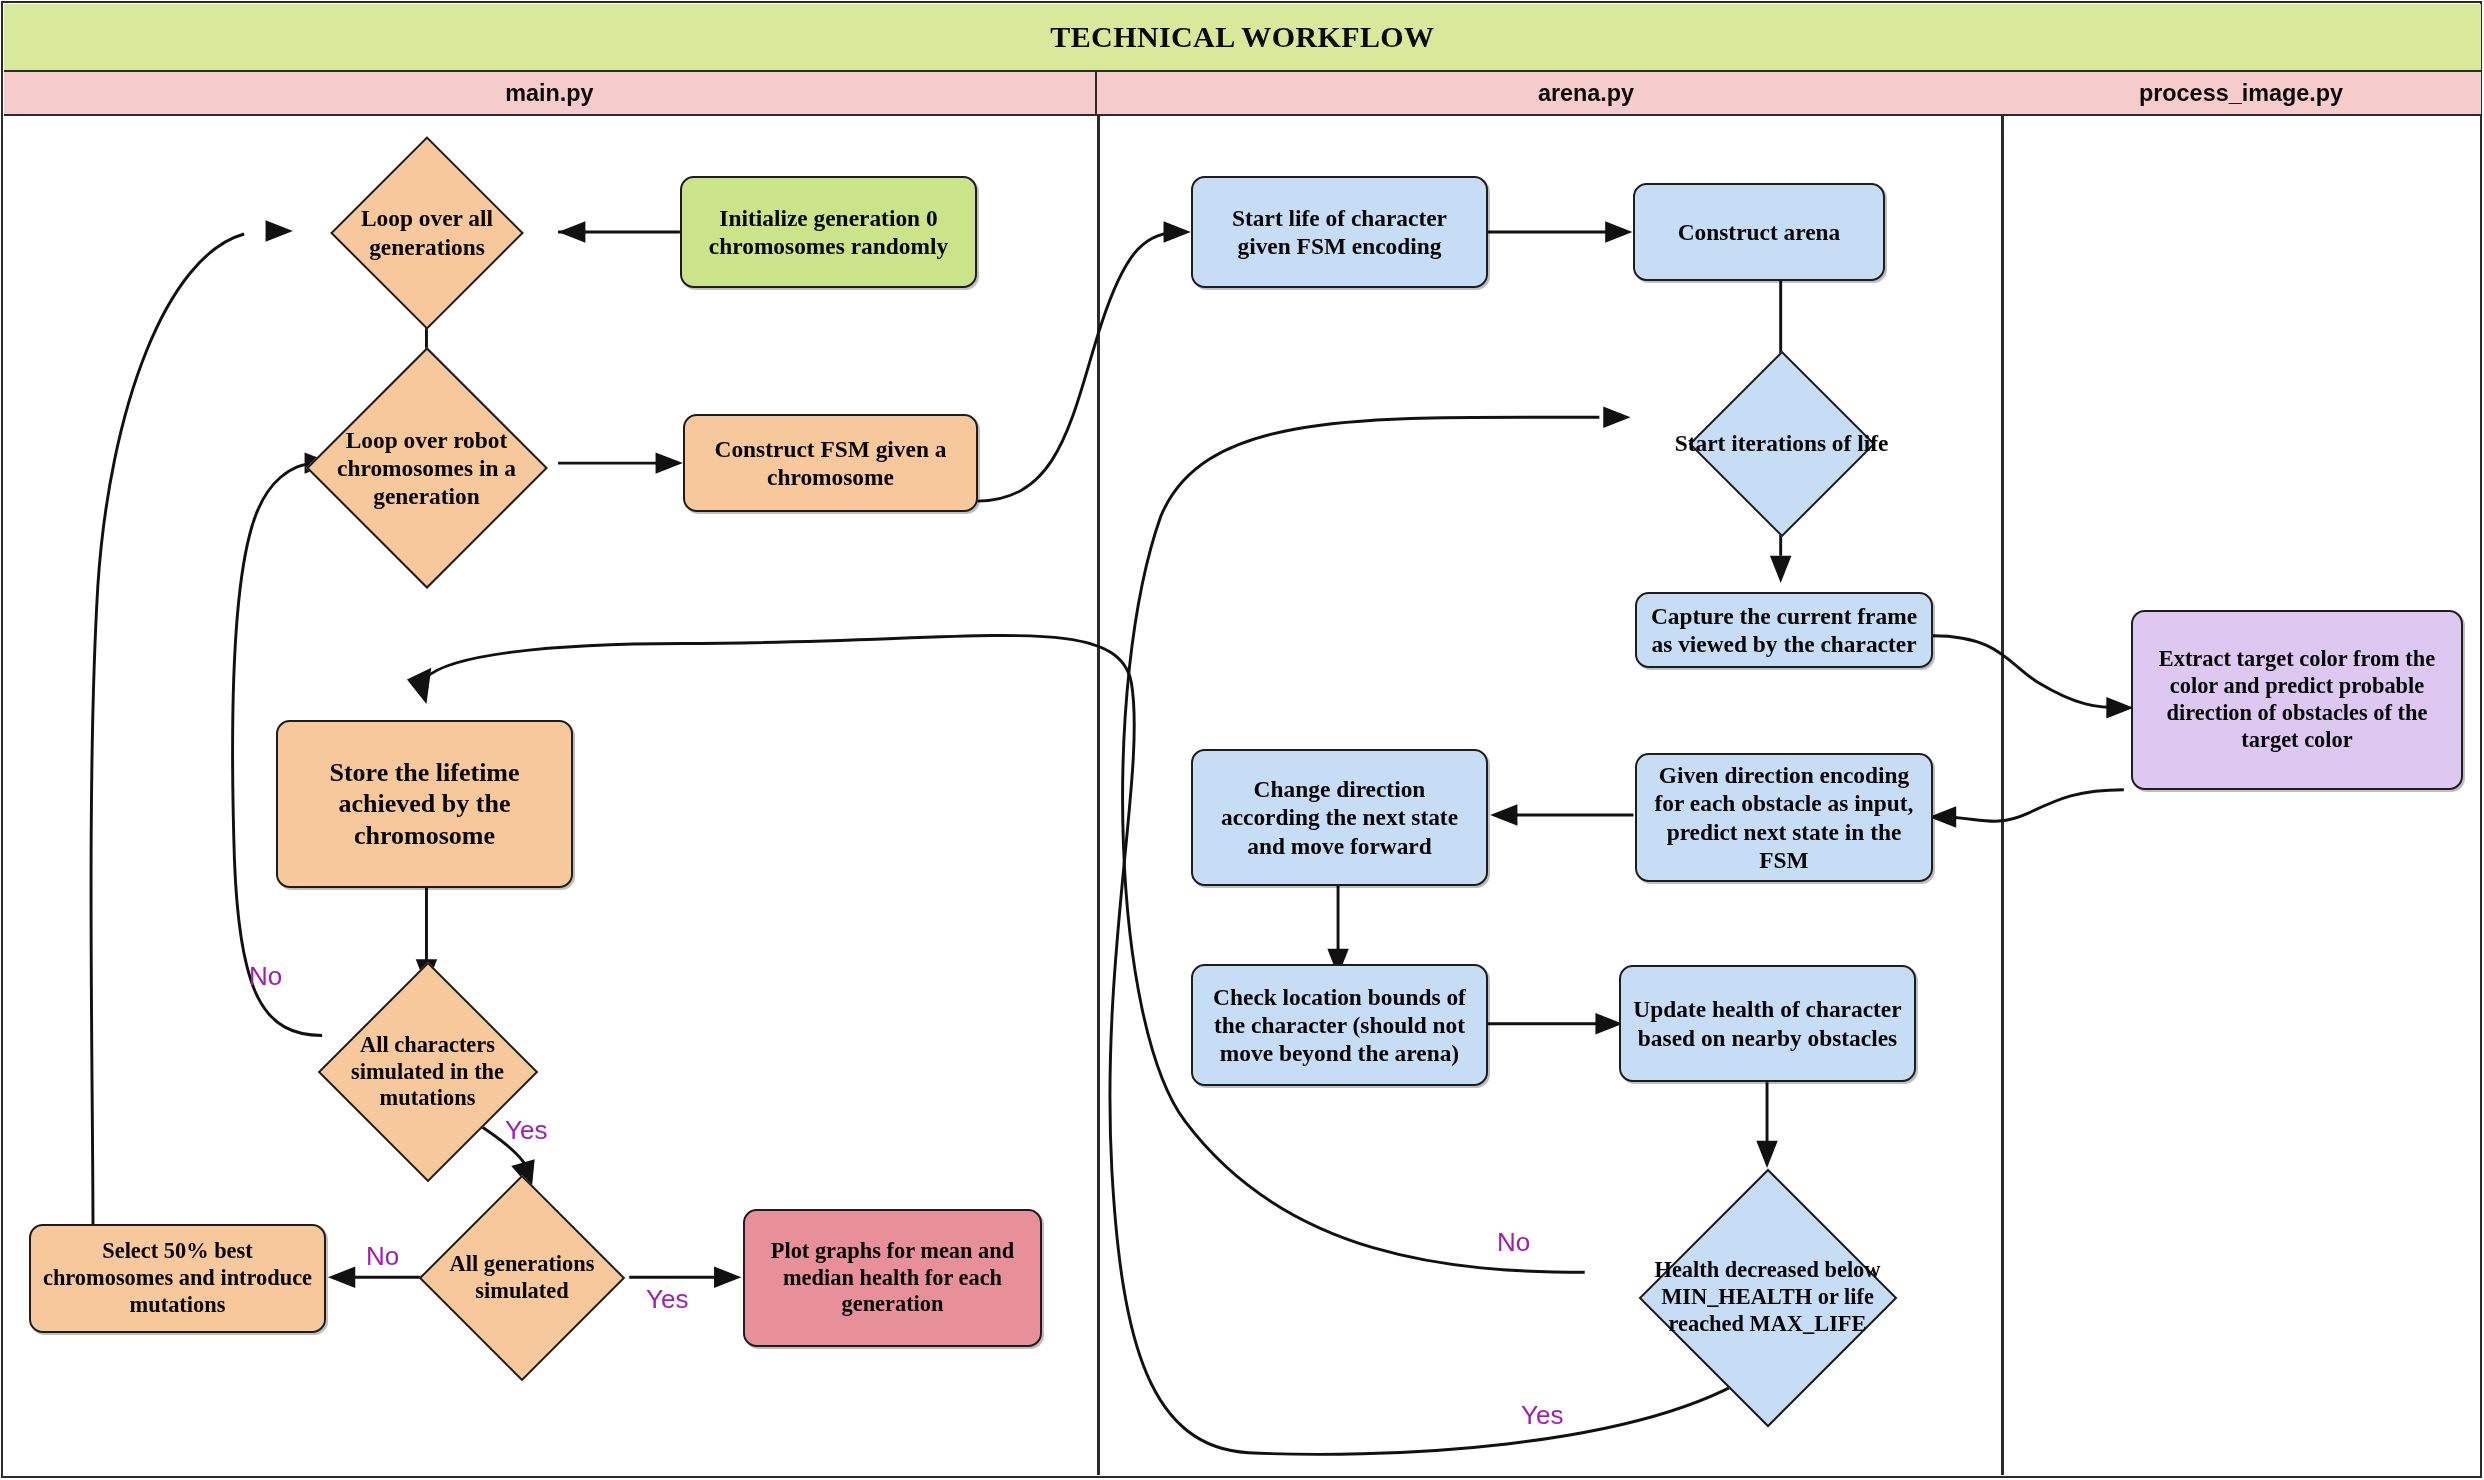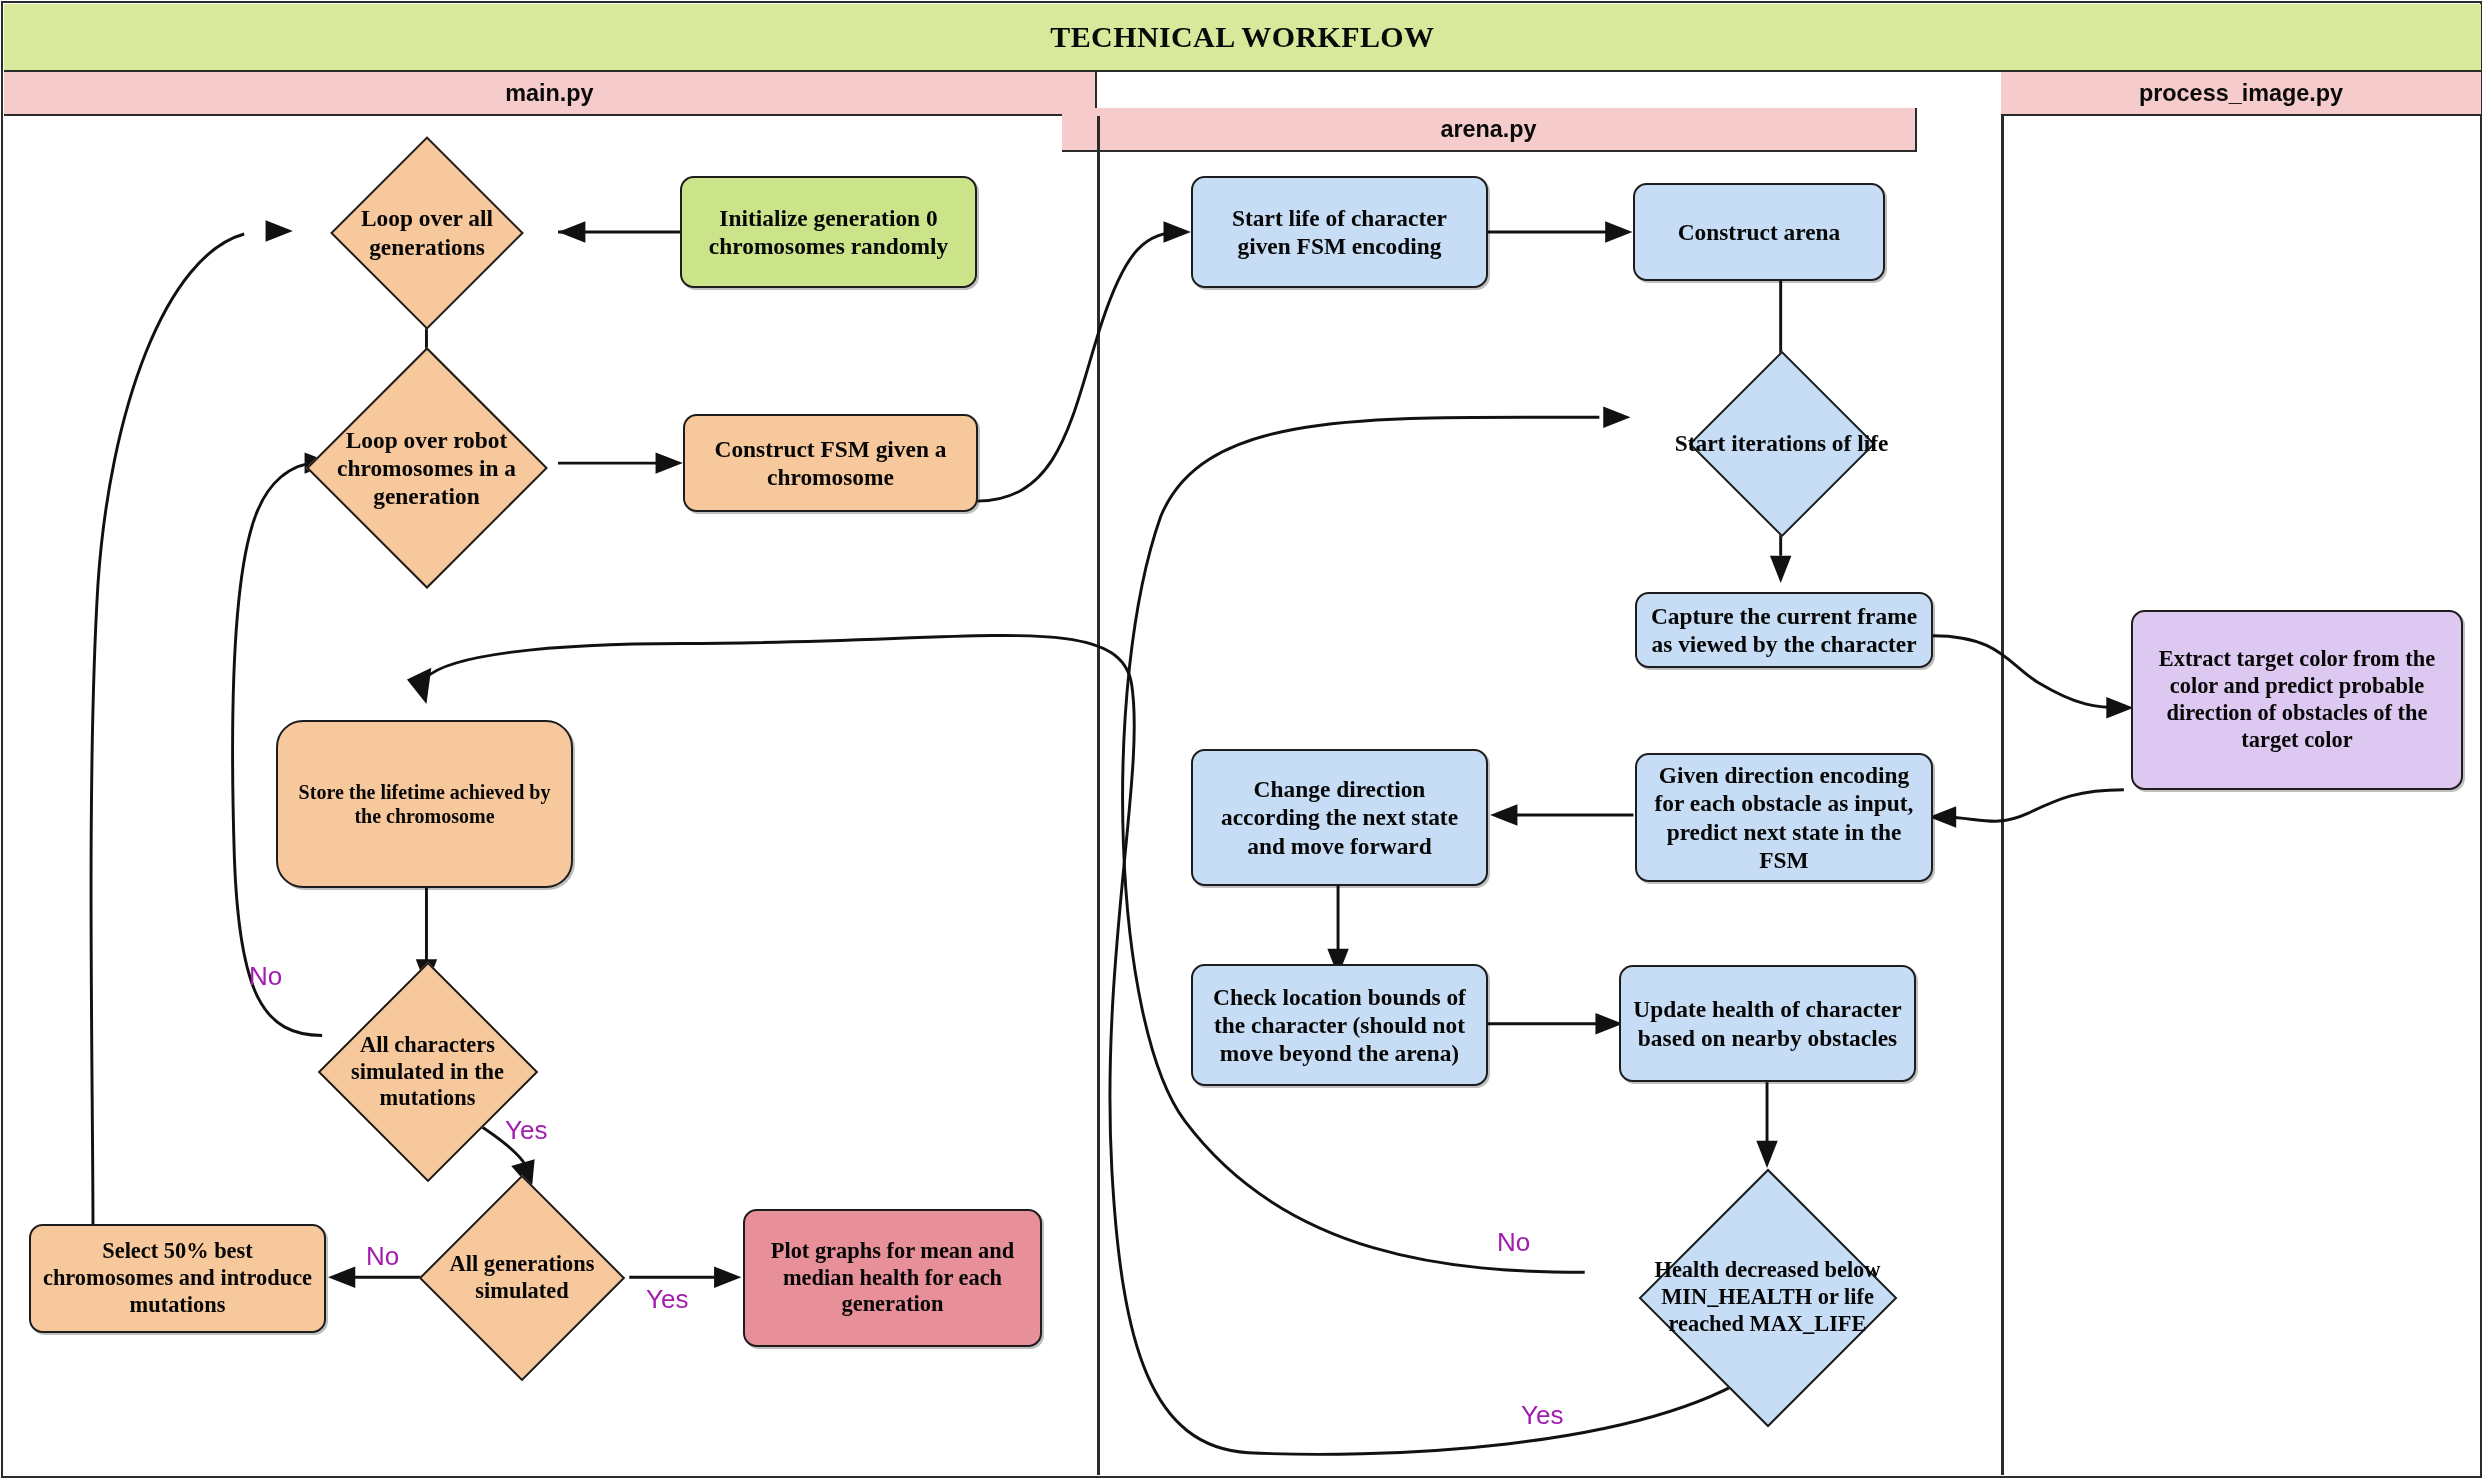--- a/index.html
+++ b/index.html
@@ -59,21 +59,21 @@
 
   <div class="frame"></div>
 
   <div class="title-band">
     <span>TECHNICAL WORKFLOW</span>
   </div>
 
   <div class="lane-head" style="left:3.9px;width:1093px;">
     <span>main.py</span>
   </div>
-  <div class="lane-head" style="left:1062px;width:855px;margin-top:36px;">
+  <div class="lane-head" style="left:1097px;width:980px;">
     <span>arena.py</span>
   </div>
   <div class="lane-head last" style="left:2001px;width:480px;">
     <span>process_image.py</span>
   </div>
 
   <div class="lane-div" style="left:1097px;"></div>
   <div class="lane-div" style="left:2001px;"></div>
 
   <svg id="edges" viewBox="0 0 2548 1518">
@@ -153,21 +153,21 @@
 
   <div class="node proc c-orange" style="left:683px;top:414px;width:295px;height:98px;font-size:23.4px;">
     <span class="txt">Construct FSM given a chromosome</span>
   </div>
 
   <div class="node dec" style="left:273px;top:346px;width:307px;height:244px;font-size:23.4px;">
     <div class="shape c-orange" style="width:171px;height:171px;"></div>
     <span class="txt" style="width:219px;">Loop over robot chromosomes in a generation</span>
   </div>
 
-  <div class="node proc c-orange" style="left:276px;top:720px;width:297px;height:168px;font-size:20px;border-radius:27px;">
+  <div class="node proc c-orange" style="left:276px;top:720px;width:297px;height:168px;font-size:26px;">
     <span class="txt">Store the lifetime achieved by the chromosome</span>
   </div>
 
   <div class="node dec" style="left:281px;top:961px;width:293px;height:222px;font-size:22.4px;">
     <div class="shape c-orange" style="width:156px;height:156px;"></div>
     <span class="txt" style="width:210px;">All characters simulated in the mutations</span>
   </div>
 
   <div class="node dec" style="left:410px;top:1170px;width:224px;height:215px;font-size:22.4px;">
     <div class="shape c-orange" style="width:146px;height:146px;"></div>

